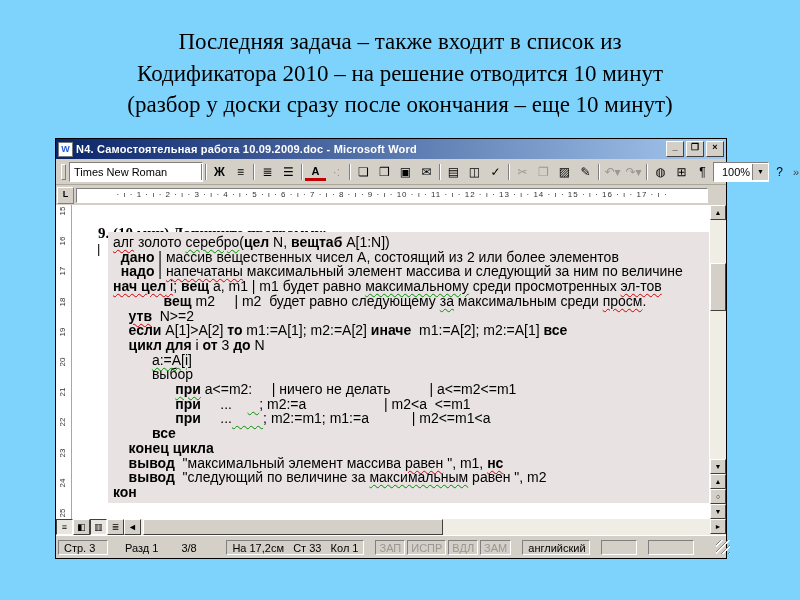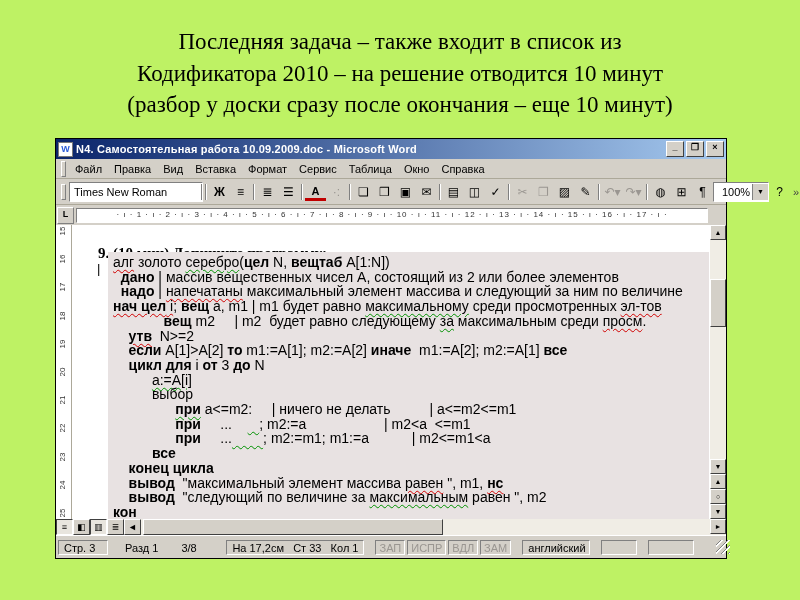--- a/index.html
+++ b/index.html
@@ -1,16 +1,16 @@
 <!DOCTYPE html>
 <html style="--tb1: #0a246a; --tb2: #a6caf0; --codebg: #e8e2e2;"><head>
 <meta charset="utf-8">
 <style>
   html,body{margin:0;padding:0;}
-  .slide{position:relative;width:800px;height:600px;background:#bef264;overflow:hidden;
+  .slide{position:relative;width:800px;height:600px;background:#7dd3fc;overflow:hidden;
          font-family:"Liberation Sans",sans-serif;}
   .slide-title{position:absolute;top:26px;left:40px;right:40px;text-align:center;
          font-family:"Liberation Serif",serif;font-size:23px;line-height:1.38;color:#000;}
 
   
   .winwrap{position:absolute;left:55px;top:138px;width:672px;height:421px;
            background:#d4d0c8;border:1px solid #000;box-sizing:border-box;
            display:flex;flex-direction:column;font-size:11px;color:#000;}
   .titlebar{height:18px;flex:none;display:flex;align-items:center;padding:1px 2px;
             background:linear-gradient(90deg,var(--tb1,#0a246a),var(--tb2,#a6caf0));}
@@ -115,34 +115,20 @@
   <div class="winwrap">
 
     <div class="titlebar">
       <div class="ticon">W</div>
       <div class="tb-title">N4. Самостоятельная работа 10.09.2009.doc - Microsoft Word</div>
       <div class="winbtn">_</div>
       <div class="winbtn">❐</div>
       <div class="winbtn">×</div>
     </div>
 
-    <div class="menubar">
-      <div class="grip"></div>
-      <div id="menu-items" style="display:flex;">
-          <span class="menu-item">Файл</span>
-          <span class="menu-item">Правка</span>
-          <span class="menu-item">Вид</span>
-          <span class="menu-item">Вставка</span>
-          <span class="menu-item">Формат</span>
-          <span class="menu-item">Сервис</span>
-          <span class="menu-item">Таблица</span>
-          <span class="menu-item">Окно</span>
-          <span class="menu-item">Справка</span>
-        </div>
-    </div>
 
     <div class="toolbar">
       <div class="grip"></div>
       <div class="fontbox">
         <span>Times New Roman</span>
         <span class="dd-arrow">▼</span>
       </div>
       <div class="tsep"></div>
       <div id="toolbar-buttons" style="display:flex;align-items:center;">
           <div class="tbtn bld">Ж</div>

